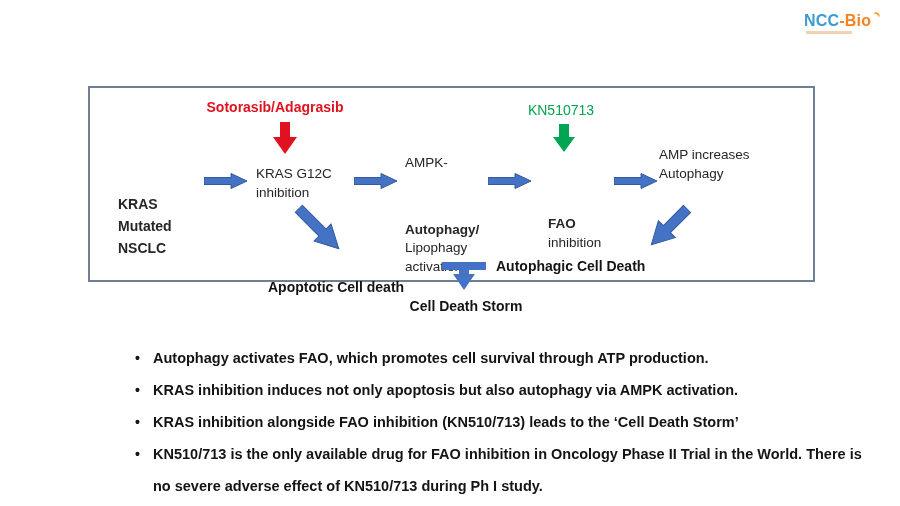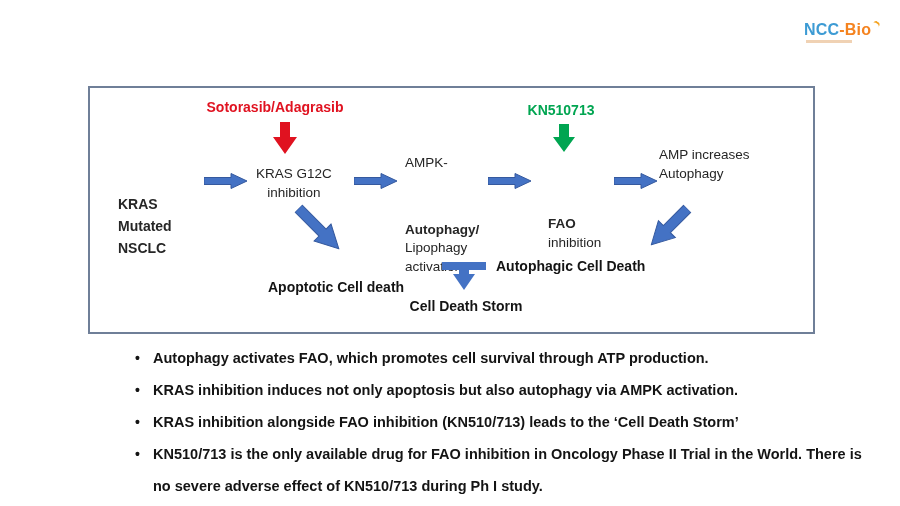--- a/index.html
+++ b/index.html
@@ -5,36 +5,36 @@
   html,body{margin:0;padding:0;background:#ffffff;}
   .slide{
     position:relative;width:900px;height:506px;background:#ffffff;overflow:hidden;
     font-family:"Liberation Sans", sans-serif;color:#1f1f1f;
   }
   .title{
     position:absolute;left:27px;top:22px;width:800px;
     font-size:28px;font-weight:700;letter-spacing:-0.4px;color:#0d0d0d;white-space:nowrap;
   }
   
-  .logo{position:absolute;right:16px;top:12px;width:80px;margin-top:9px;}
+  .logo{position:absolute;right:16px;top:12px;width:80px;}
   .logo-text{font-size:16px;font-weight:800;letter-spacing:0.2px;white-space:nowrap;}
   .logo-blue{color:#3d9bd4;}
   .logo-orange{color:#f5831f;}
   .logo-sparkle{display:inline-block;width:7px;height:7px;border-top:2px solid #f5a31f;border-radius:50%;transform:rotate(35deg);vertical-align:top;margin-left:1px;}
   .logo-tagline{width:46px;height:3px;background:#f0d2b4;margin-top:1px;margin-left:2px;}
   
   .box{
-    position:absolute;left:88px;top:86px;width:727px;height:248px;
+    position:absolute;left:88px;top:86px;width:727px;height:196px;
     border:2px solid #6f7f98;background:#ffffff;box-sizing:border-box;
   }
   .abs{position:absolute;}
   .node{font-size:13.5px;line-height:19px;color:#262626;white-space:nowrap;}
   .bold{font-weight:700;margin-top:48px;}
   .lbl-red{font-size:14px;font-weight:700;color:#e01220;white-space:nowrap;text-align:center;}
-  .lbl-green{font-size:14px;font-weight:700;color:#00a551;white-space:nowrap;text-align:center;}
+  .lbl-green{font-size:14px;font-weight:400;color:#00a551;white-space:nowrap;text-align:center;}
   .result-label{font-size:14px;font-weight:700;color:#141414;white-space:nowrap;}
   .arrow-svg{display:block;}
   .rot-l{transform:rotate(-45deg);}
   .rot-r{transform:rotate(45deg);}
   
   .bullets{position:absolute;left:133px;top:342px;width:742px;}
   .bullet{position:relative;padding-left:20px;font-size:14.5px;font-weight:700;line-height:32px;color:#141414;}
   .bullet::before{content:"\2022";position:absolute;left:2px;top:0;font-size:14px;}
 </style>
 </head>
@@ -65,21 +65,21 @@
     <div class="abs node bold" style="left:28px;top:57px;line-height:22px;font-size:14px;">
       <div>KRAS</div>
       <div>Mutated</div>
       <div>NSCLC</div>
     </div>
 
     <svg class="abs arrow-svg" style="left:114px;top:85px;" width="44" height="16" viewBox="0 0 44 16">
       <path d="M0 4.5 H27 V0.5 L43 8 L27 15.5 V11.5 H0 Z" fill="#4472c4" stroke="#35599e" stroke-width="1"></path>
     </svg>
 
-    <div class="abs node" style="left:166px;top:76px;text-align:center;">
+    <div class="abs node" style="left:166px;top:76px;">
       <div>KRAS G12C</div>
       <div>inhibition</div>
     </div>
 
     <svg class="abs arrow-svg" style="left:264px;top:85px;" width="44" height="16" viewBox="0 0 44 16">
       <path d="M0 4.5 H27 V0.5 L43 8 L27 15.5 V11.5 H0 Z" fill="#4472c4" stroke="#35599e" stroke-width="1"></path>
     </svg>
 
     <div class="abs node" style="left:315px;top:66px;line-height:18.5px;">
       <div>AMPK-</div>

